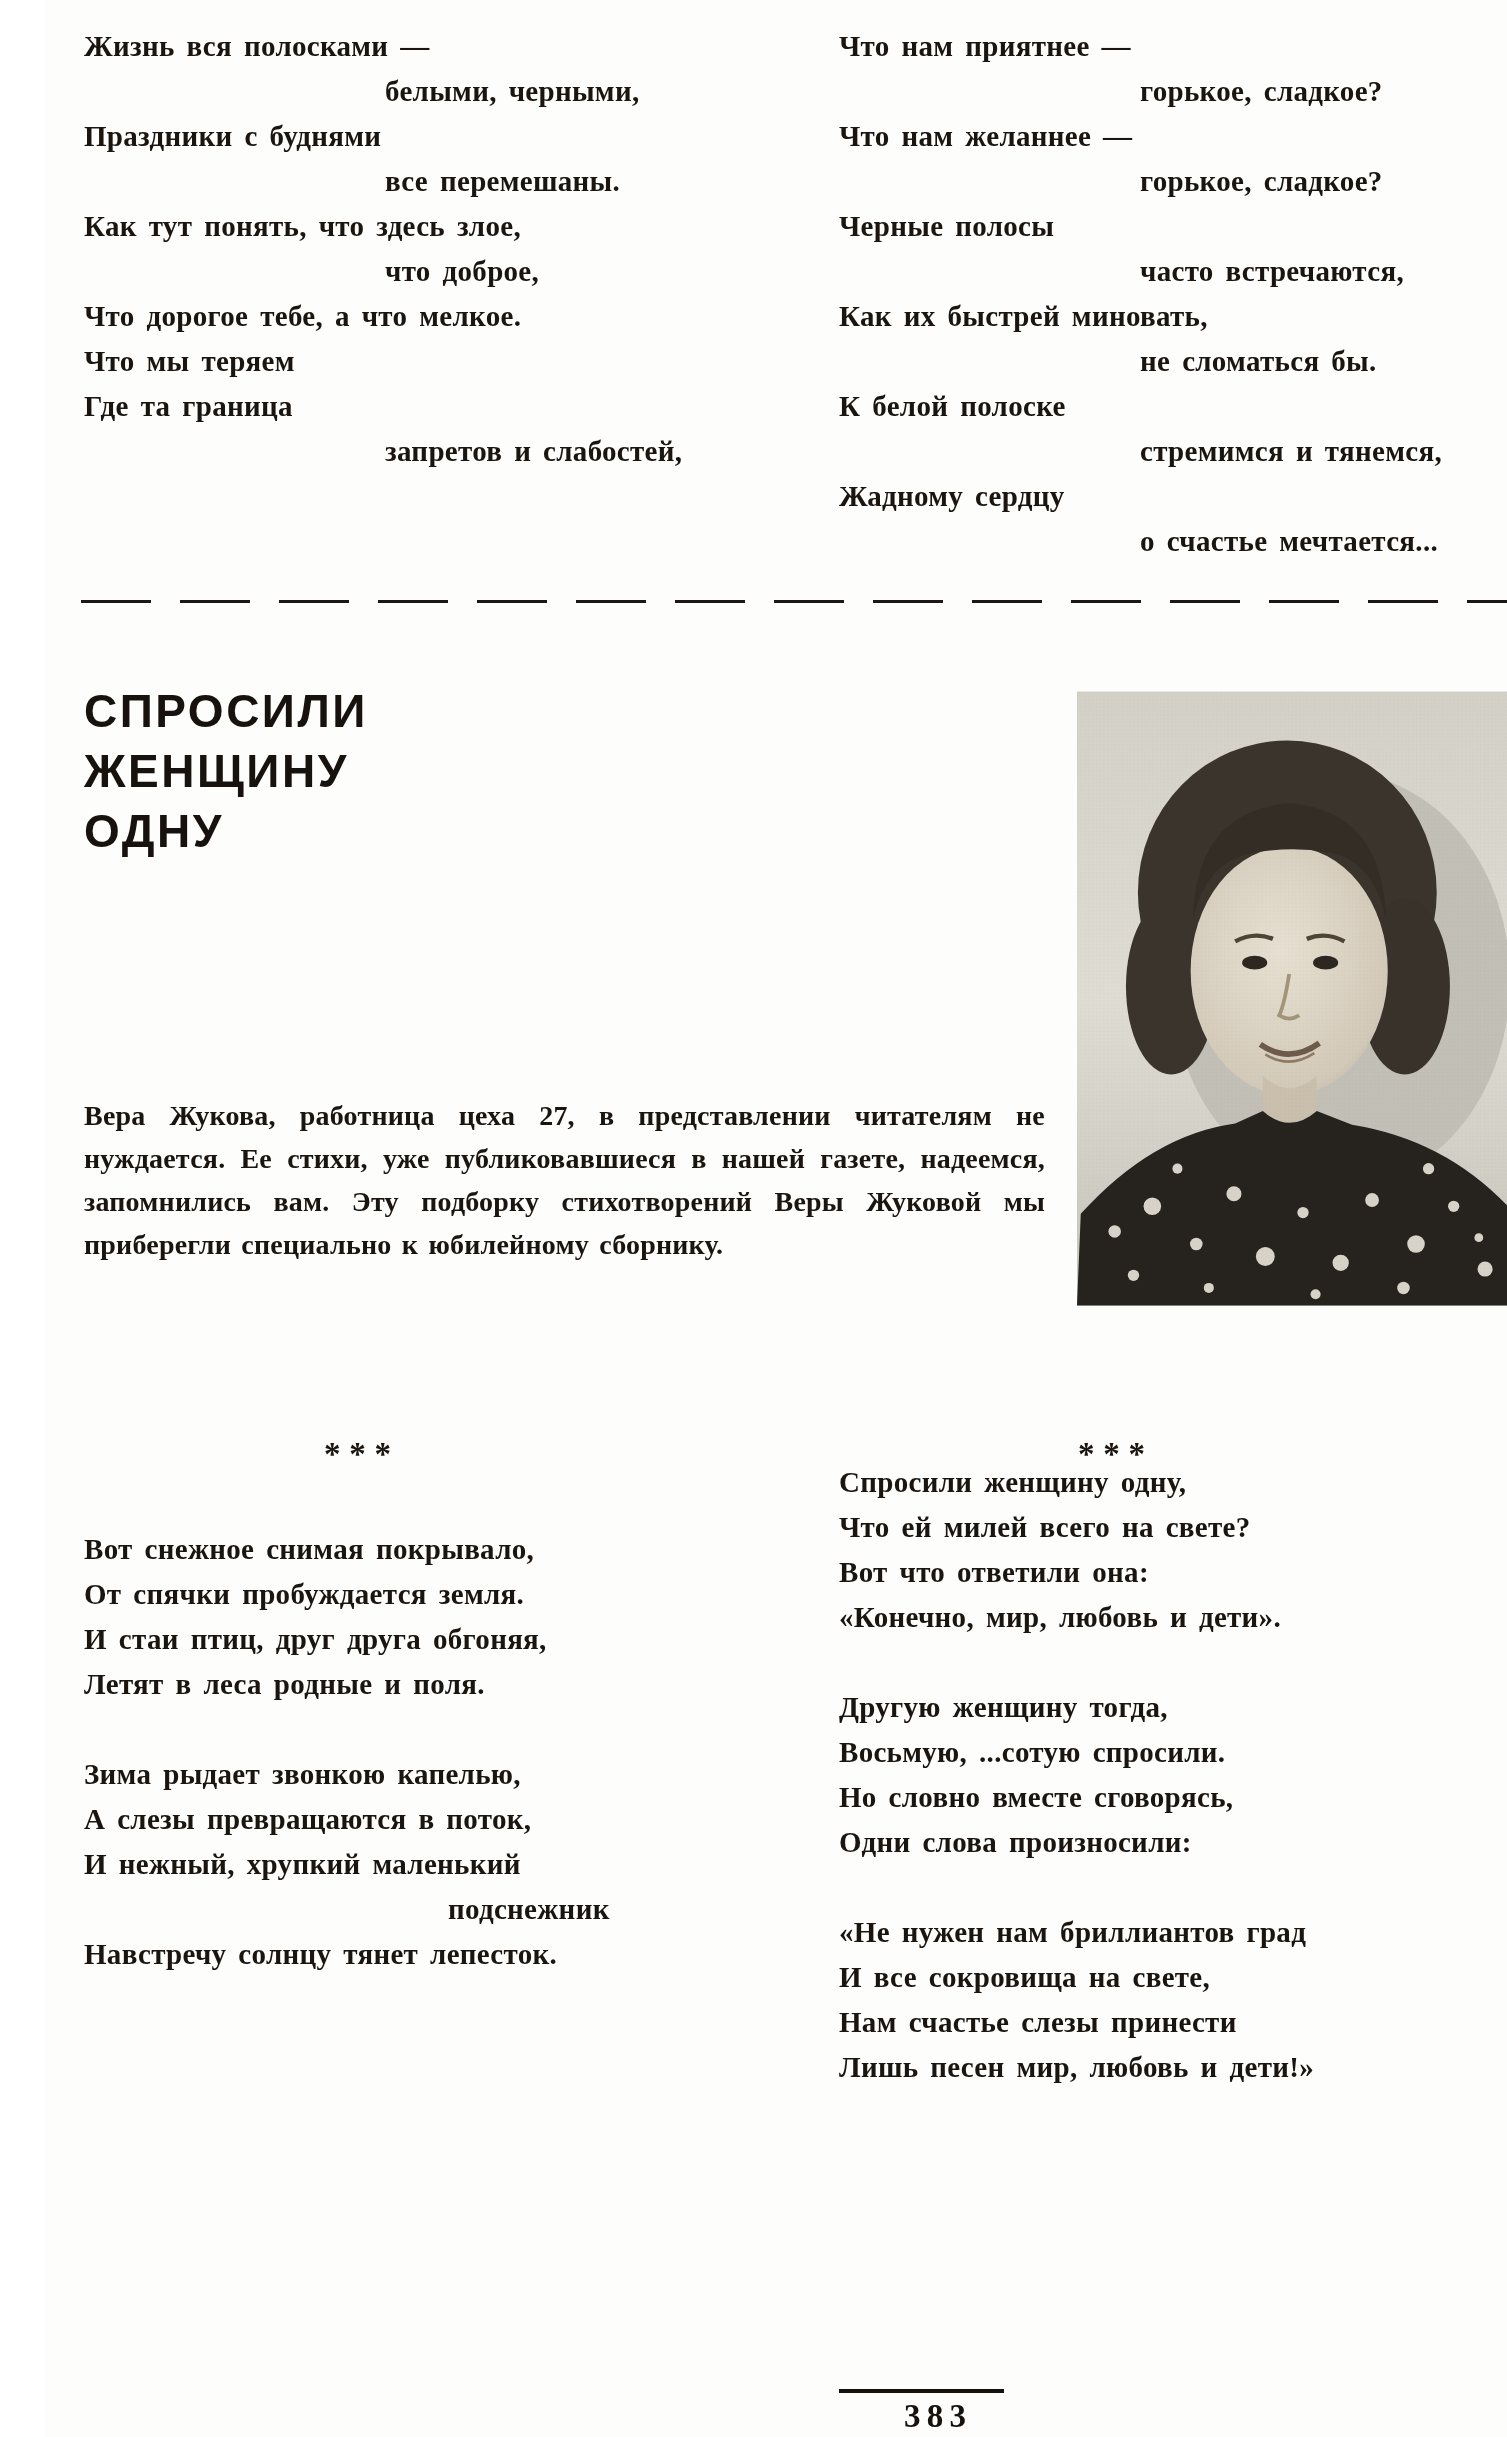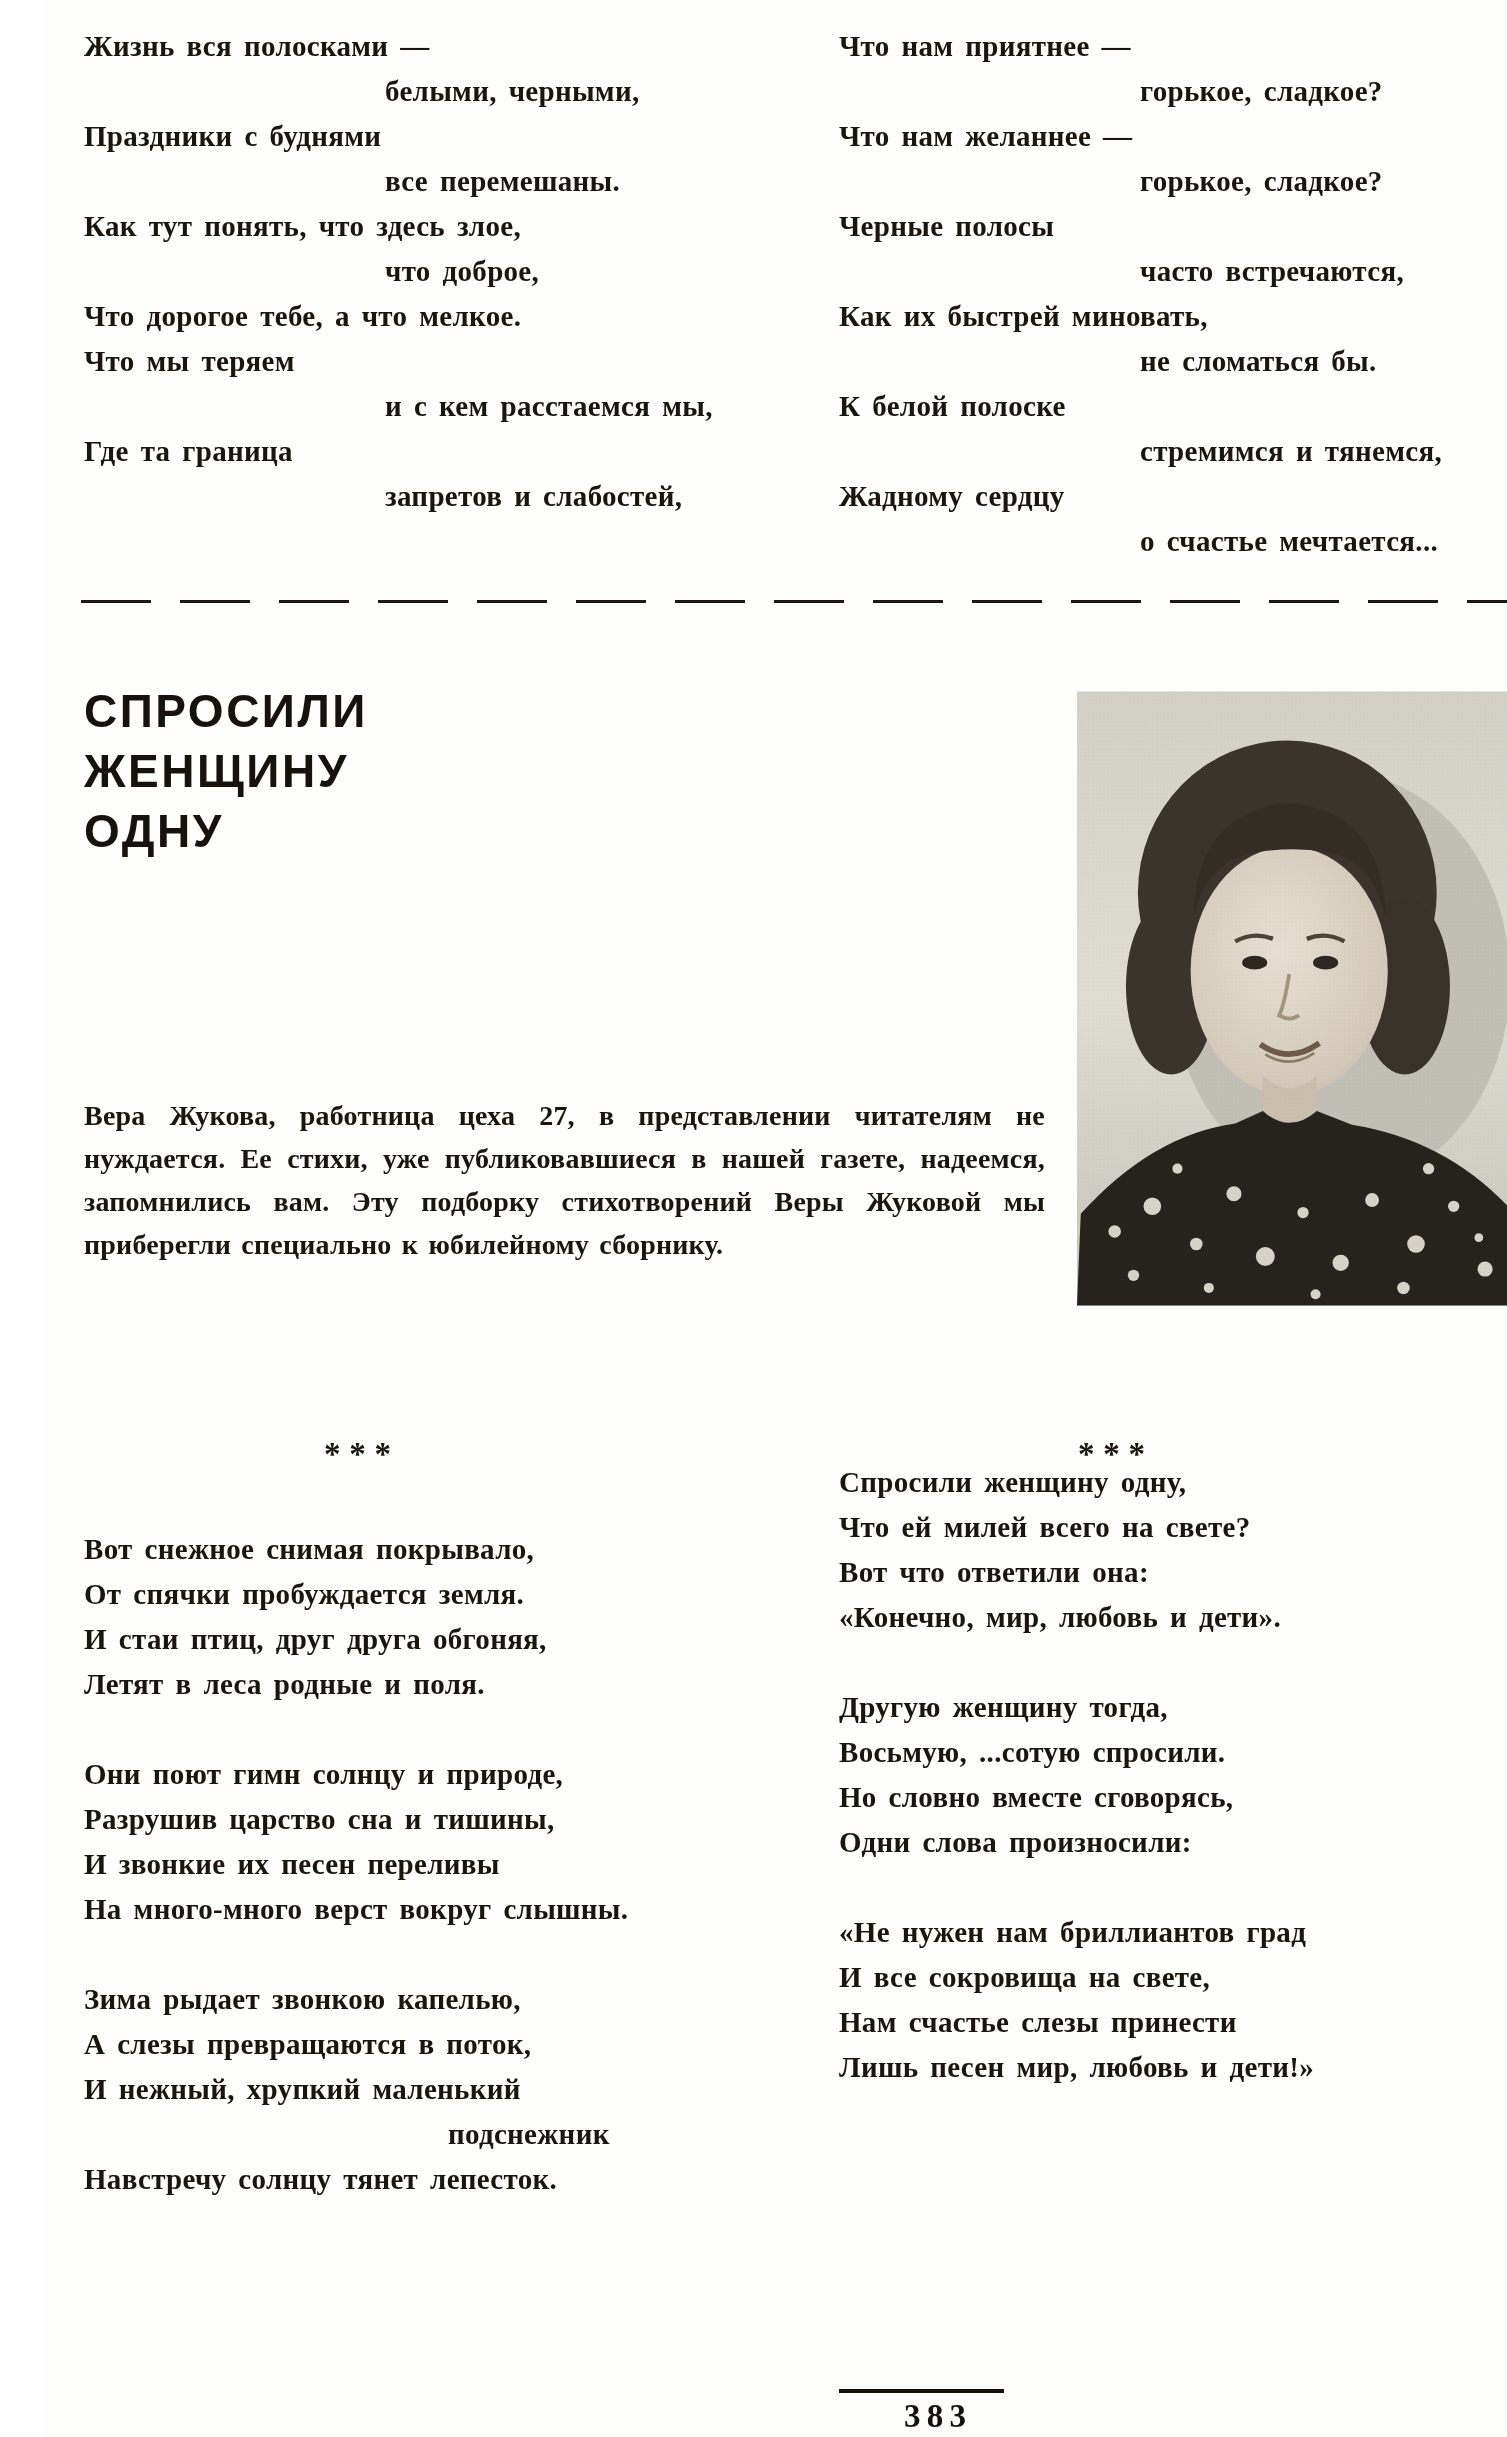--- a/index.html
+++ b/index.html
@@ -97,21 +97,20 @@
 
   <div class="poem-col" id="top-left-col">
     <div class="line">Жизнь вся полосками —</div>
     <div class="line ind">белыми, черными,</div>
     <div class="line">Праздники с буднями</div>
     <div class="line ind">все перемешаны.</div>
     <div class="line">Как тут понять, что здесь злое,</div>
     <div class="line ind">что доброе,</div>
     <div class="line">Что дорогое тебе, а что мелкое.</div>
     <div class="line">Что мы теряем</div>
-    <div class="line ind">и с кем расстаемся мы,</div>
     <div class="line">Где та граница</div>
     <div class="line ind">запретов и слабостей,</div>
   </div>
 
   <div class="poem-col" id="top-right-col">
     <div class="line">Что нам приятнее —</div>
     <div class="line ind">горькое, сладкое?</div>
     <div class="line">Что нам желаннее —</div>
     <div class="line ind">горькое, сладкое?</div>
     <div class="line">Черные полосы</div>
@@ -205,26 +204,20 @@
   <div class="stars" id="stars-right">***</div>
 
   <div class="poem-col" id="bottom-left-col">
     <div class="stanza">
       <div class="line">Вот снежное снимая покрывало,</div>
       <div class="line">От спячки пробуждается земля.</div>
       <div class="line">И стаи птиц, друг друга обгоняя,</div>
       <div class="line">Летят в леса родные и поля.</div>
     </div>
     <div class="stanza">
-      <div class="line">Они поют гимн солнцу и природе,</div>
-      <div class="line">Разрушив царство сна и тишины,</div>
-      <div class="line">И звонкие их песен переливы</div>
-      <div class="line">На много-много верст вокруг слышны.</div>
-    </div>
-    <div class="stanza">
       <div class="line">Зима рыдает звонкою капелью,</div>
       <div class="line">А слезы превращаются в поток,</div>
       <div class="line">И нежный, хрупкий маленький</div>
       <div class="line ind2">подснежник</div>
       <div class="line">Навстречу солнцу тянет лепесток.</div>
     </div>
   </div>
 
   <div class="poem-col" id="bottom-right-col">
     <div class="stanza">

